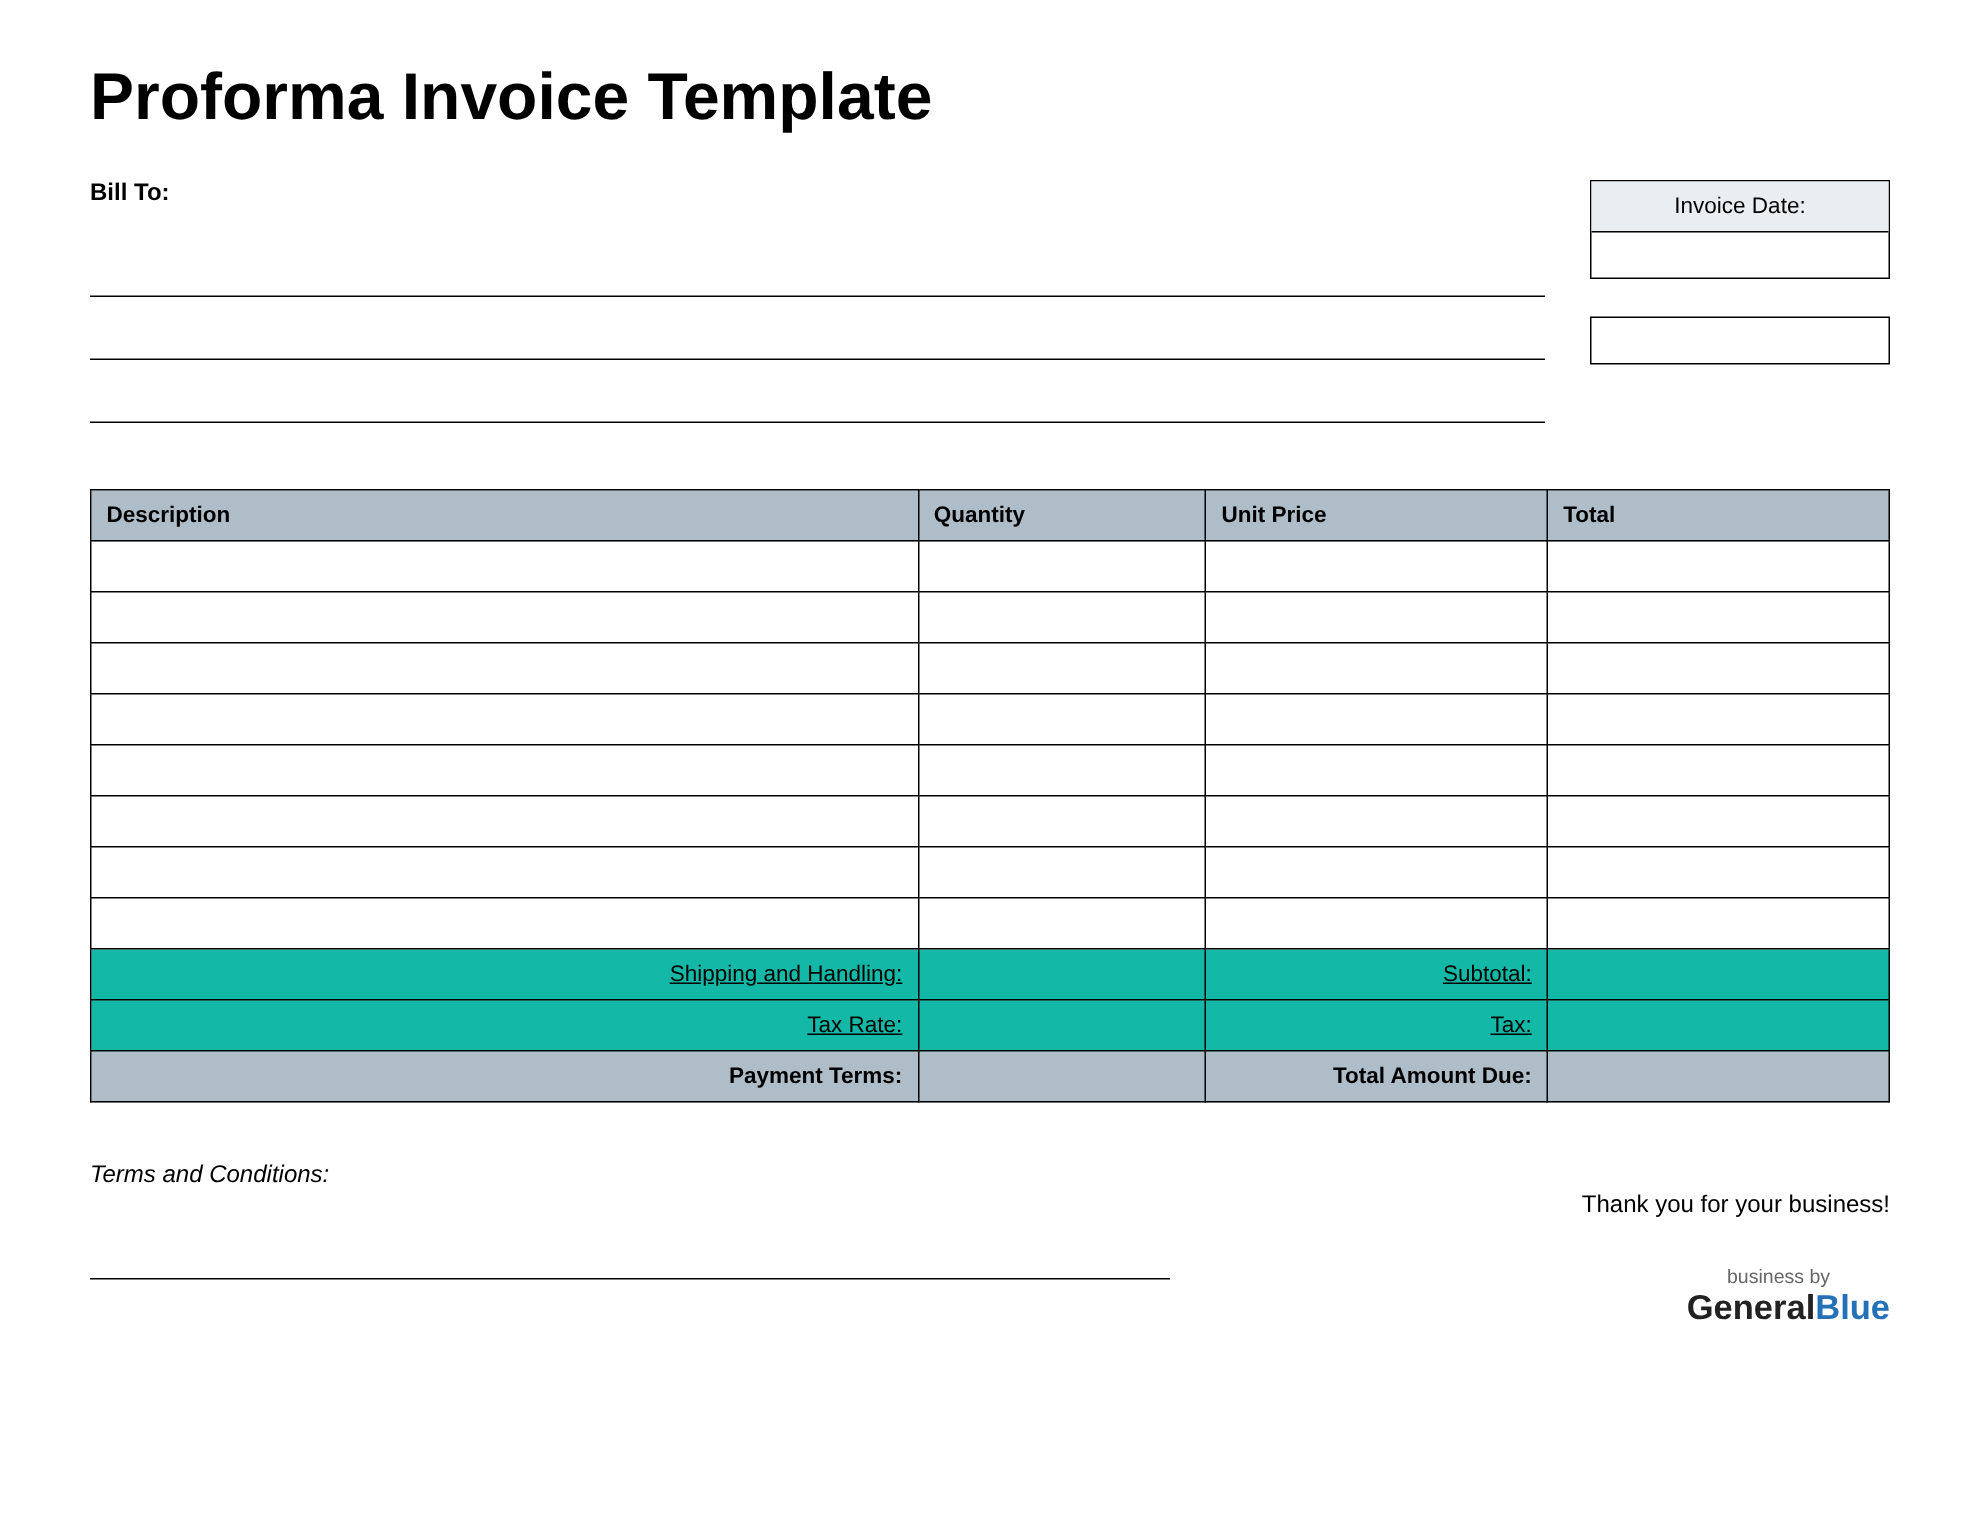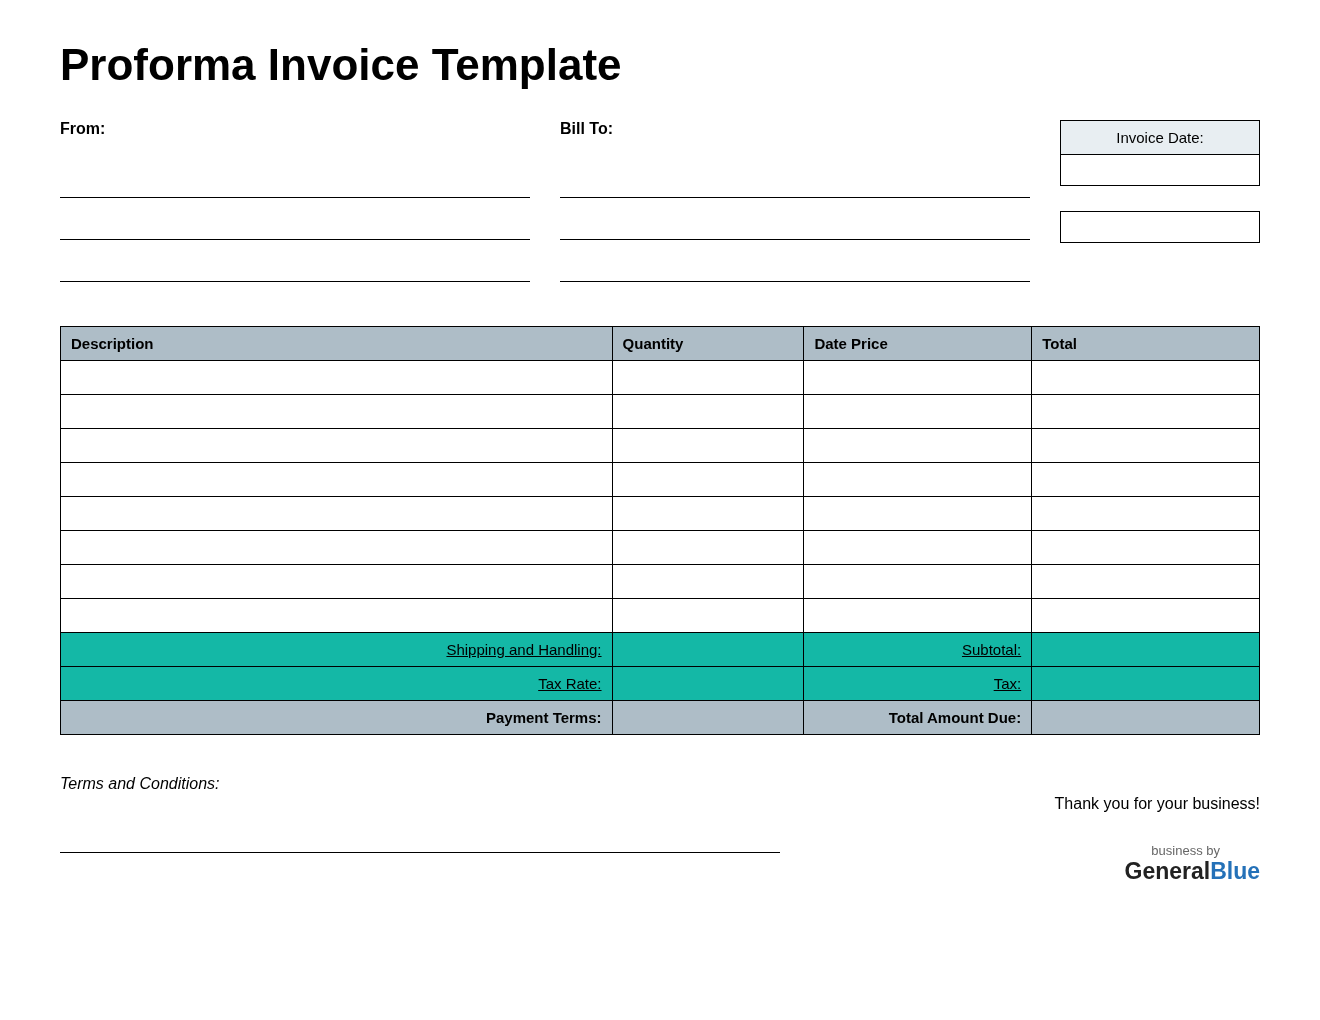--- a/index.html
+++ b/index.html
@@ -117,26 +117,20 @@
   .brand .g { color: #222; }
   .brand .b { color: #2471b8; }
 </style>
 </head>
 <body>
 
 <div class="title">Proforma Invoice Template</div>
 
 <div class="top-section">
   <div class="address-col">
-    <span class="address-label">From:</span>
-    <div class="underline"></div>
-    <div class="underline"></div>
-    <div class="underline"></div>
-  </div>
-  <div class="address-col">
     <span class="address-label">Bill To:</span>
     <div class="underline"></div>
     <div class="underline"></div>
     <div class="underline"></div>
   </div>
   <div class="meta-col">
     <div class="meta-box">
       <div class="meta-header">Invoice Date:</div>
       <div class="meta-value"></div>
     </div>
@@ -144,21 +138,21 @@
       <div class="meta-value"></div>
     </div>
   </div>
 </div>
 
 <table class="items">
   <thead>
     <tr>
       <th class="col-desc">Description</th>
       <th class="col-qty">Quantity</th>
-      <th class="col-price">Date Price</th>
+      <th class="col-price">Unit Price</th>
       <th class="col-total">Total</th>
     </tr>
   </thead>
   <tbody id="items-body">
       <tr>
         <td></td>
         <td></td>
         <td></td>
         <td></td>
       </tr>

